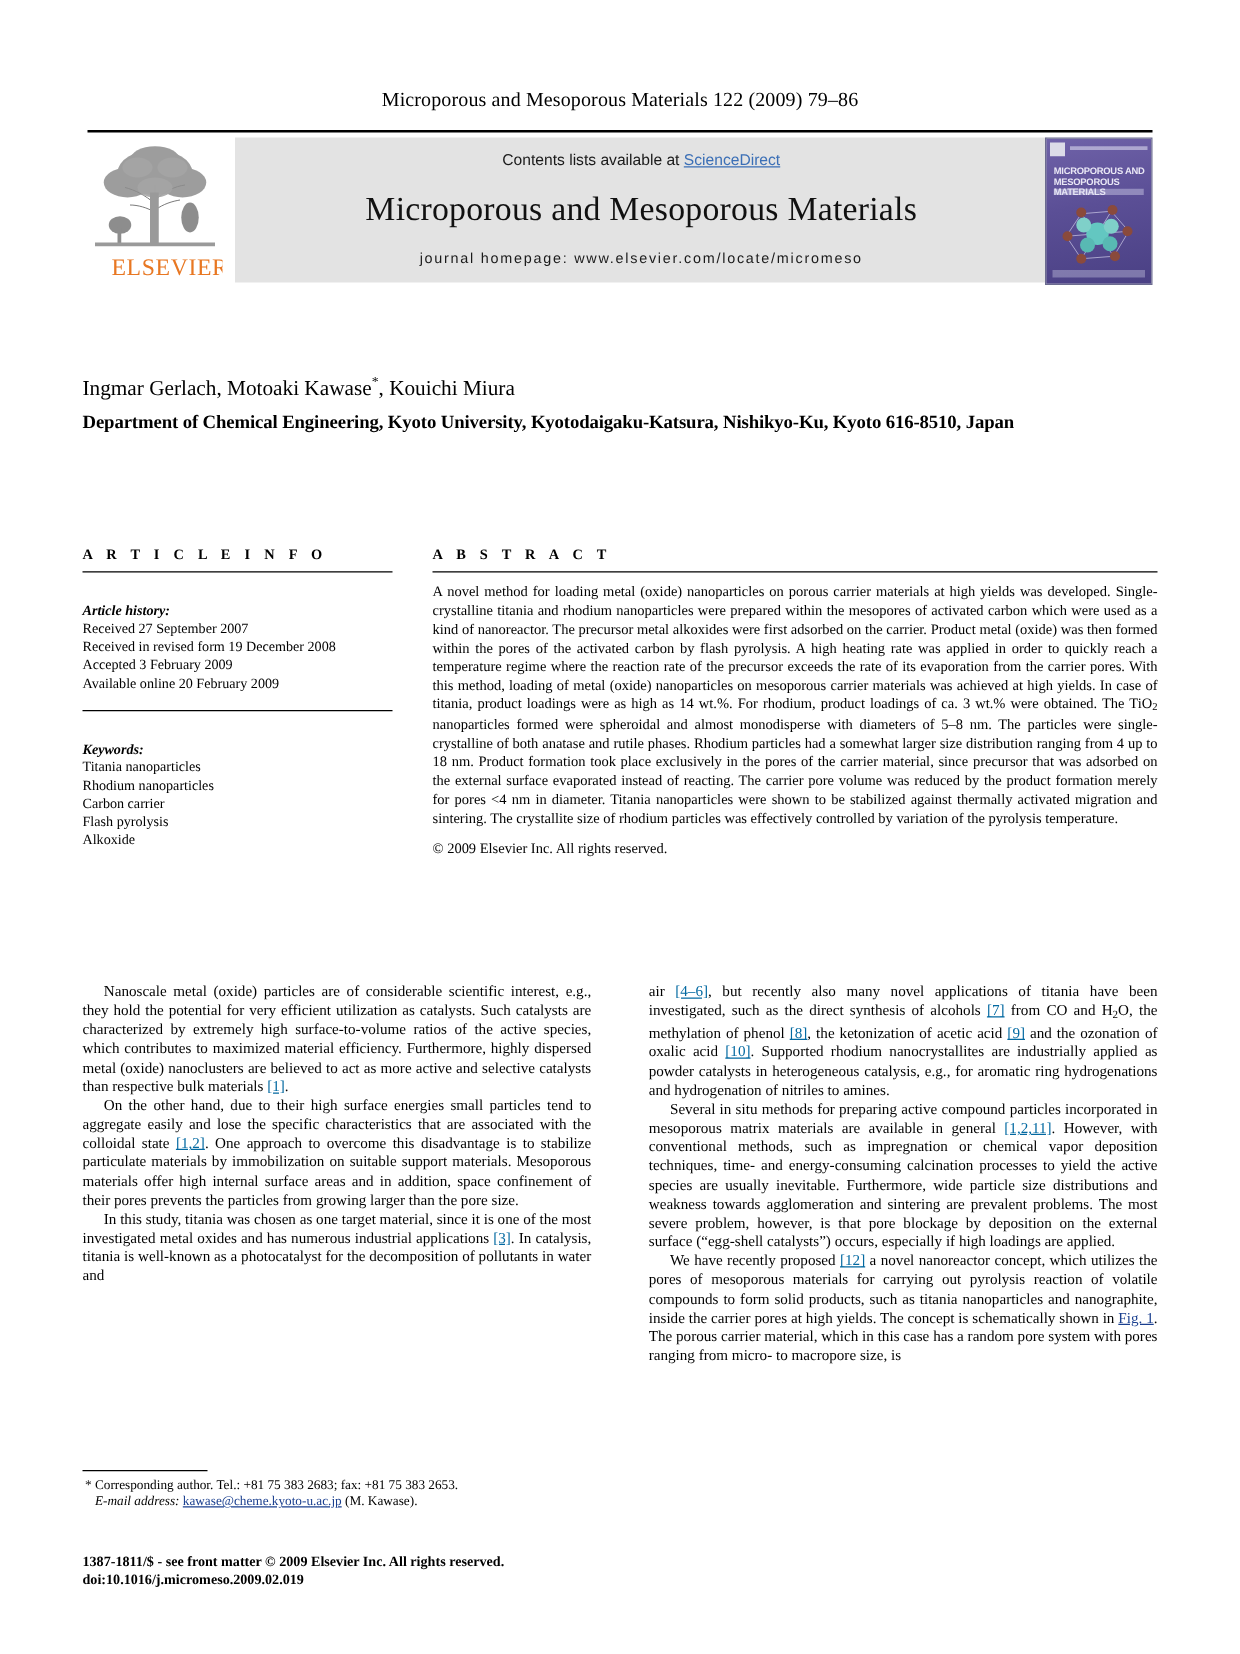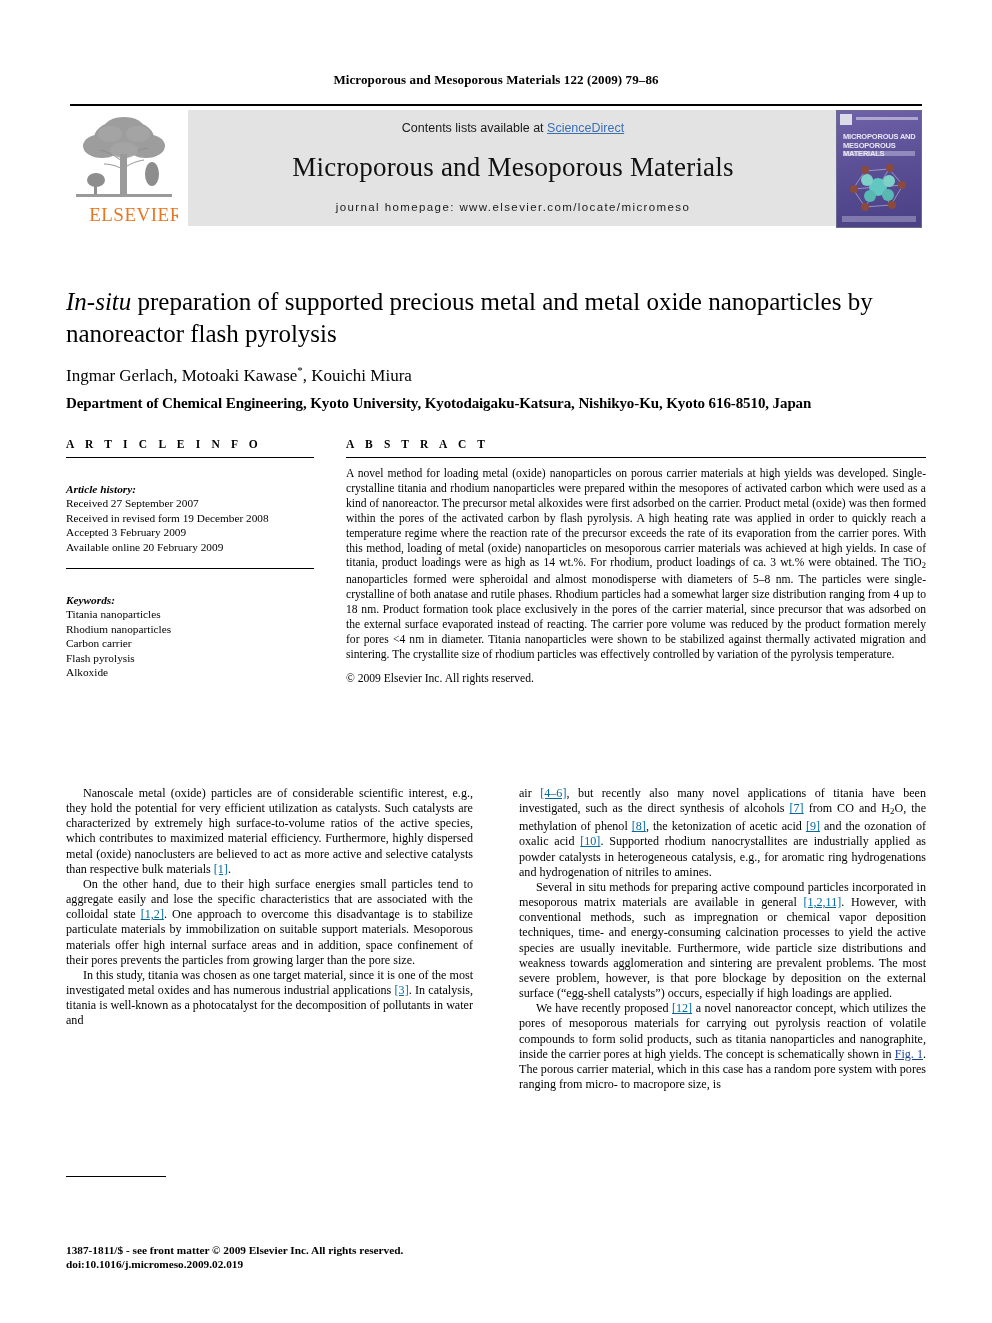--- a/index.html
+++ b/index.html
@@ -22,22 +22,22 @@
     padding: 0;
   }
 
   
   .running-head {
     position: absolute;
     top: 72px;
     left: 0;
     width: 992px;
     text-align: center;
-    font-size: 13px;
-    font-weight: bold;
+    font-size: 16px;
+    font-weight: normal;
     letter-spacing: 0.1px;
   }
 
   
   .banner {
     position: absolute;
     top: 104px;
     left: 70px;
     width: 852px;
     height: 124px;
@@ -370,21 +370,20 @@
           <circle cx="45" cy="7" r="4" fill="#8a4a3c"></circle>
           <circle cx="20" cy="46" r="4" fill="#8a4a3c"></circle>
           <circle cx="47" cy="44" r="4" fill="#8a4a3c"></circle>
         </svg>
       </div>
       <div class="cover-bottom"></div>
     </div>
   </div>
 
   <div class="title-block">
-    <h1 class="paper-title"><span class="ital">In-situ</span><span> preparation of supported precious metal and metal oxide nanoparticles by nanoreactor flash pyrolysis</span></h1>
     <div class="authors"><span>Ingmar Gerlach, Motoaki Kawase</span><sup>*</sup><span>, Kouichi Miura</span></div>
     <div class="affiliation">Department of Chemical Engineering, Kyoto University, Kyotodaigaku-Katsura, Nishikyo-Ku, Kyoto 616-8510, Japan</div>
   </div>
 
   <div class="meta-zone">
 
     <div class="col-info">
       <div class="sec-head">A R T I C L E  I N F O</div>
       <div class="hrule"></div>
       <div class="info-group">
@@ -423,20 +422,21 @@
 
     <div class="bcol right">
       <p class="para" style="text-indent:0"><span>air </span><a class="ref" href="#">[4–6]</a><span>, but recently also many novel applications of titania have been investigated, such as the direct synthesis of alcohols </span><a class="ref" href="#">[7]</a><span> from CO and H</span><span class="sub">2</span><span>O, the methylation of phenol </span><a class="ref" href="#">[8]</a><span>, the ketonization of acetic acid </span><a class="ref" href="#">[9]</a><span> and the ozonation of oxalic acid </span><a class="ref" href="#">[10]</a><span>. Supported rhodium nanocrystallites are industrially applied as powder catalysts in heterogeneous catalysis, e.g., for aromatic ring hydrogenations and hydrogenation of nitriles to amines.</span></p>
       <p class="para"><span>Several in situ methods for preparing active compound particles incorporated in mesoporous matrix materials are available in general </span><a class="ref" href="#">[1,2,11]</a><span>. However, with conventional methods, such as impregnation or chemical vapor deposition techniques, time- and energy-consuming calcination processes to yield the active species are usually inevitable. Furthermore, wide particle size distributions and weakness towards agglomeration and sintering are prevalent problems. The most severe problem, however, is that pore blockage by deposition on the external surface (“egg-shell catalysts”) occurs, especially if high loadings are applied.</span></p>
       <p class="para"><span>We have recently proposed </span><a class="ref" href="#">[12]</a><span> a novel nanoreactor concept, which utilizes the pores of mesoporous materials for carrying out pyrolysis reaction of volatile compounds to form solid products, such as titania nanoparticles and nanographite, inside the carrier pores at high yields. The concept is schematically shown in </span><a class="reflink" href="#">Fig. 1</a><span>. The porous carrier material, which in this case has a random pore system with pores ranging from micro- to macropore size, is</span></p>
     </div>
   </div>
 
   <div class="footnote">
     <div class="fn-rule"></div>
+    <div class="fn-text"><span>*</span><span> Corresponding author. Tel.: +81 75 383 2683; fax: +81 75 383 2653.</span><br><span class="ital">E-mail address:</span> <a class="fn-email" href="#">kawase@cheme.kyoto-u.ac.jp</a> <span>(M. Kawase).</span></div>
   </div>
 
   <div class="imprint">
     <div>1387-1811/$ - see front matter © 2009 Elsevier Inc. All rights reserved.</div>
     <div>doi:10.1016/j.micromeso.2009.02.019</div>
   </div>
 
 </div>
 
 </body></html>

